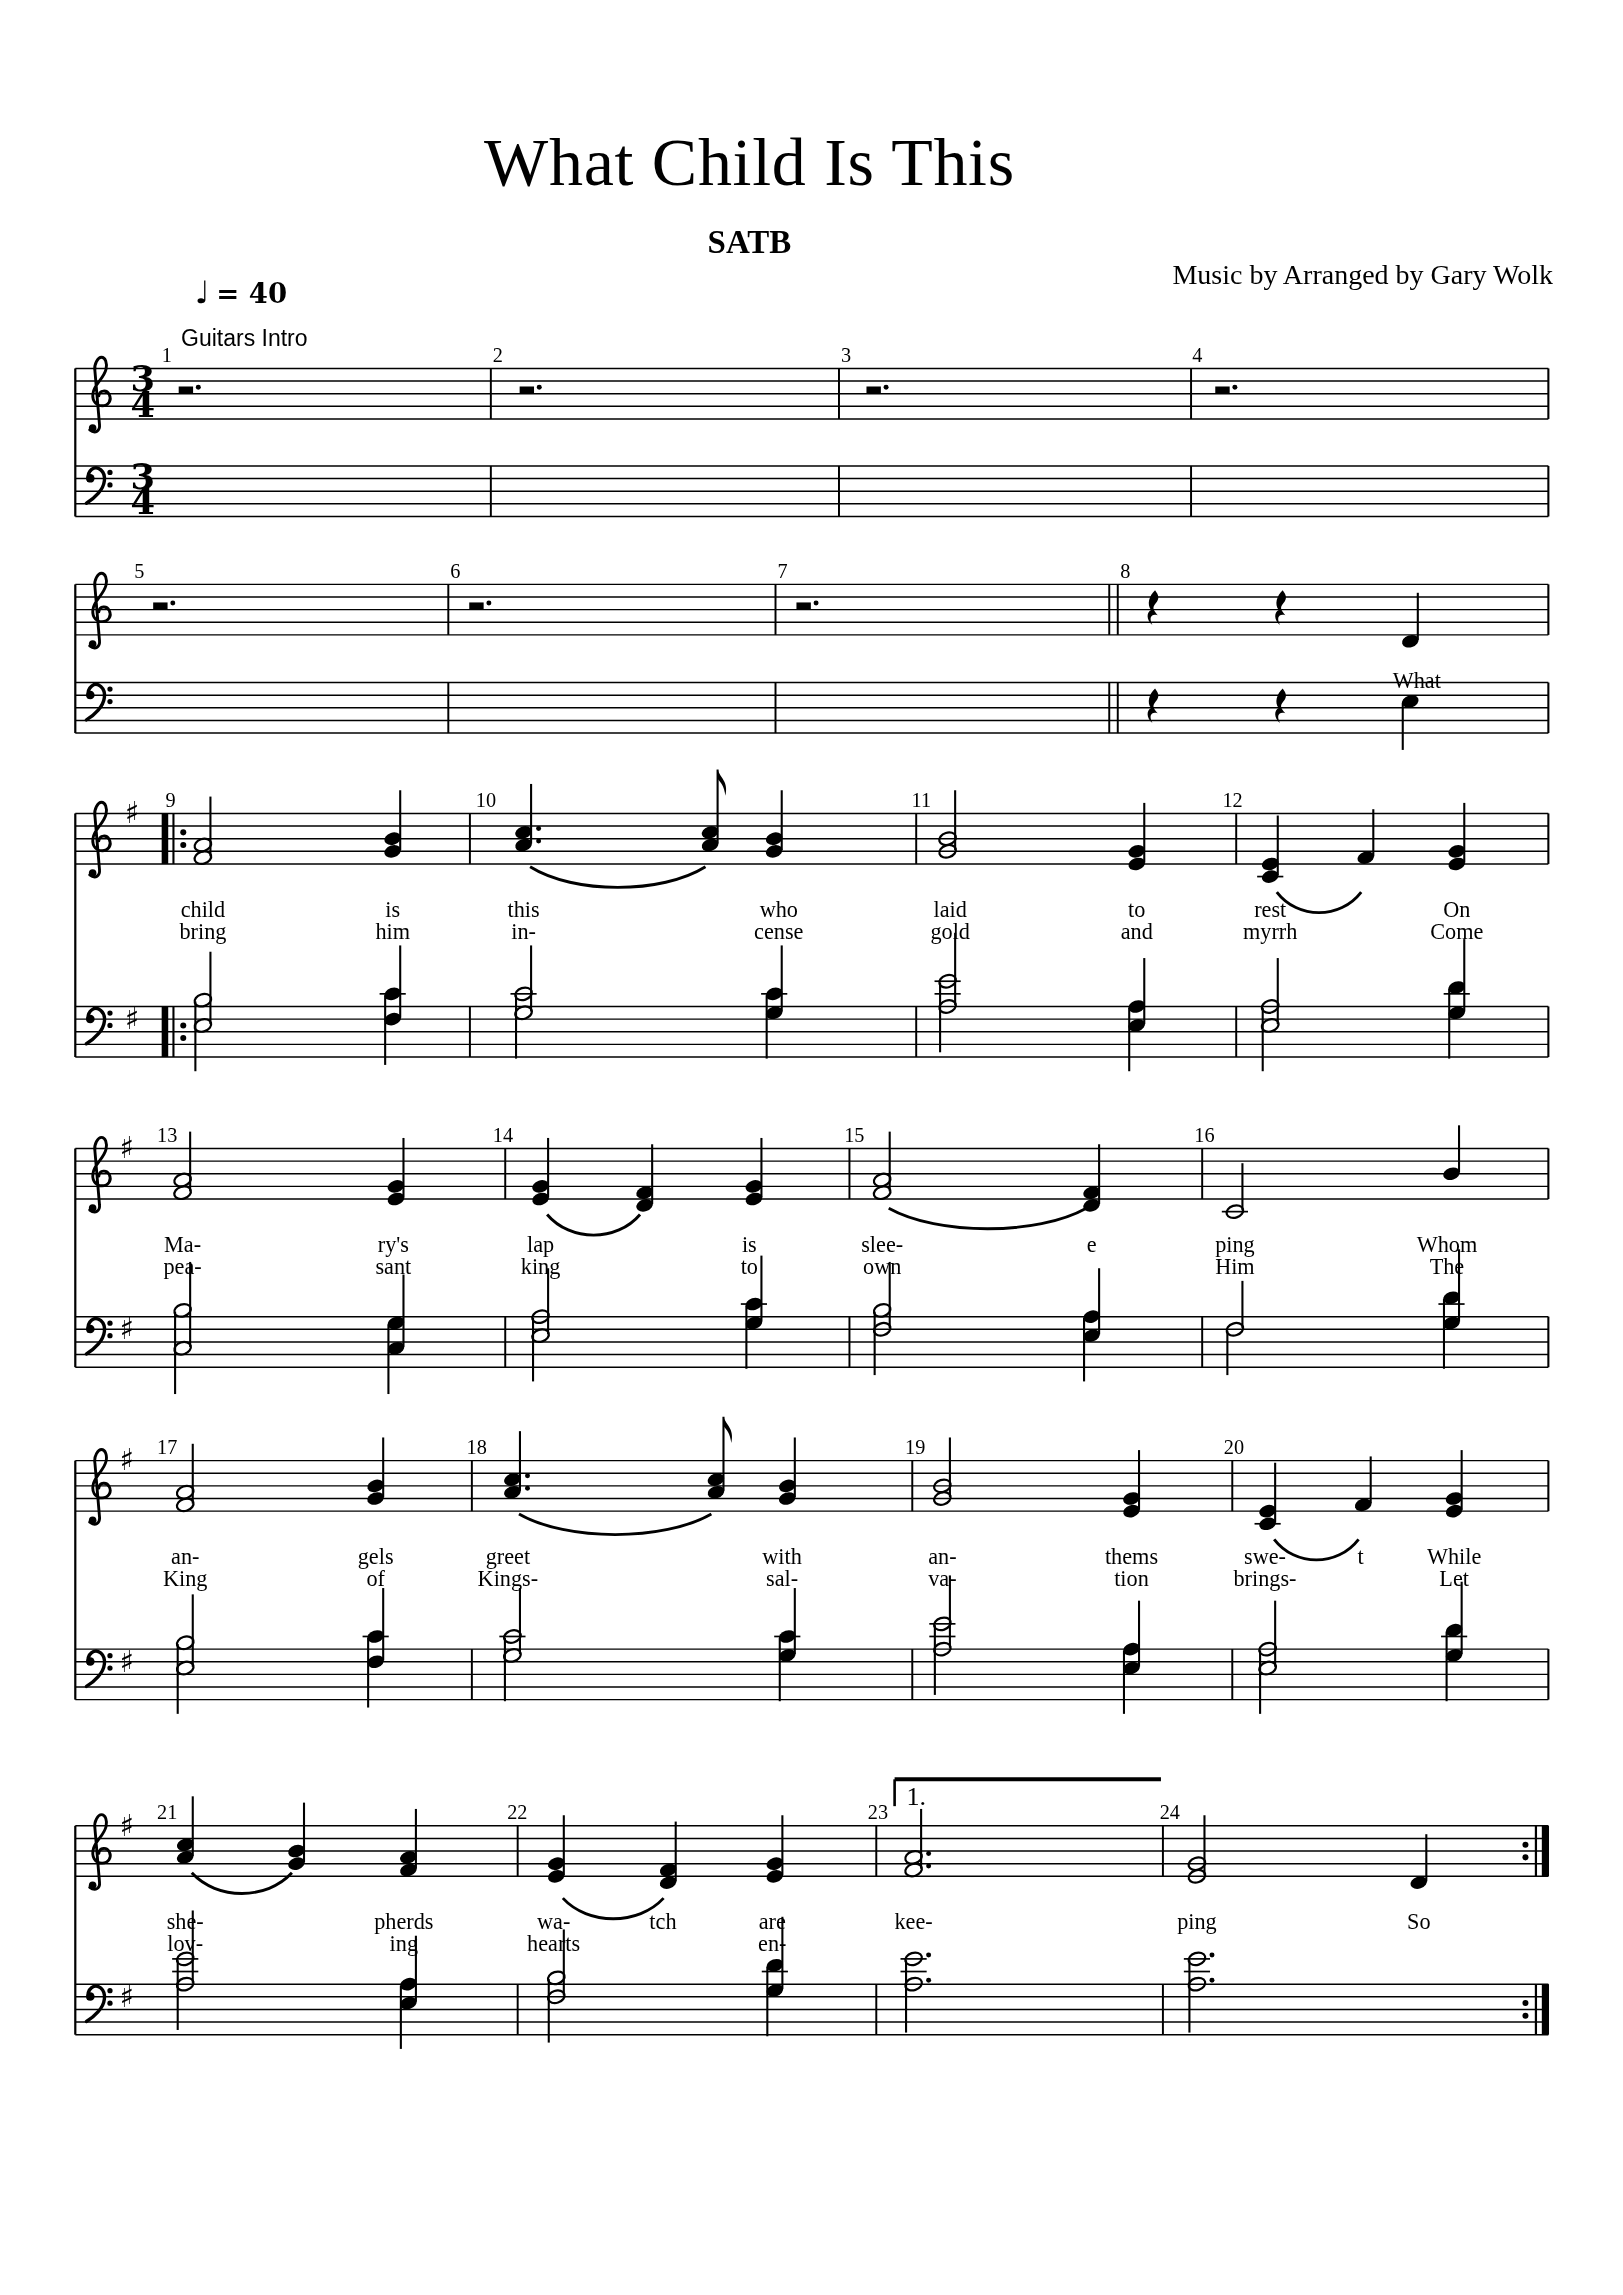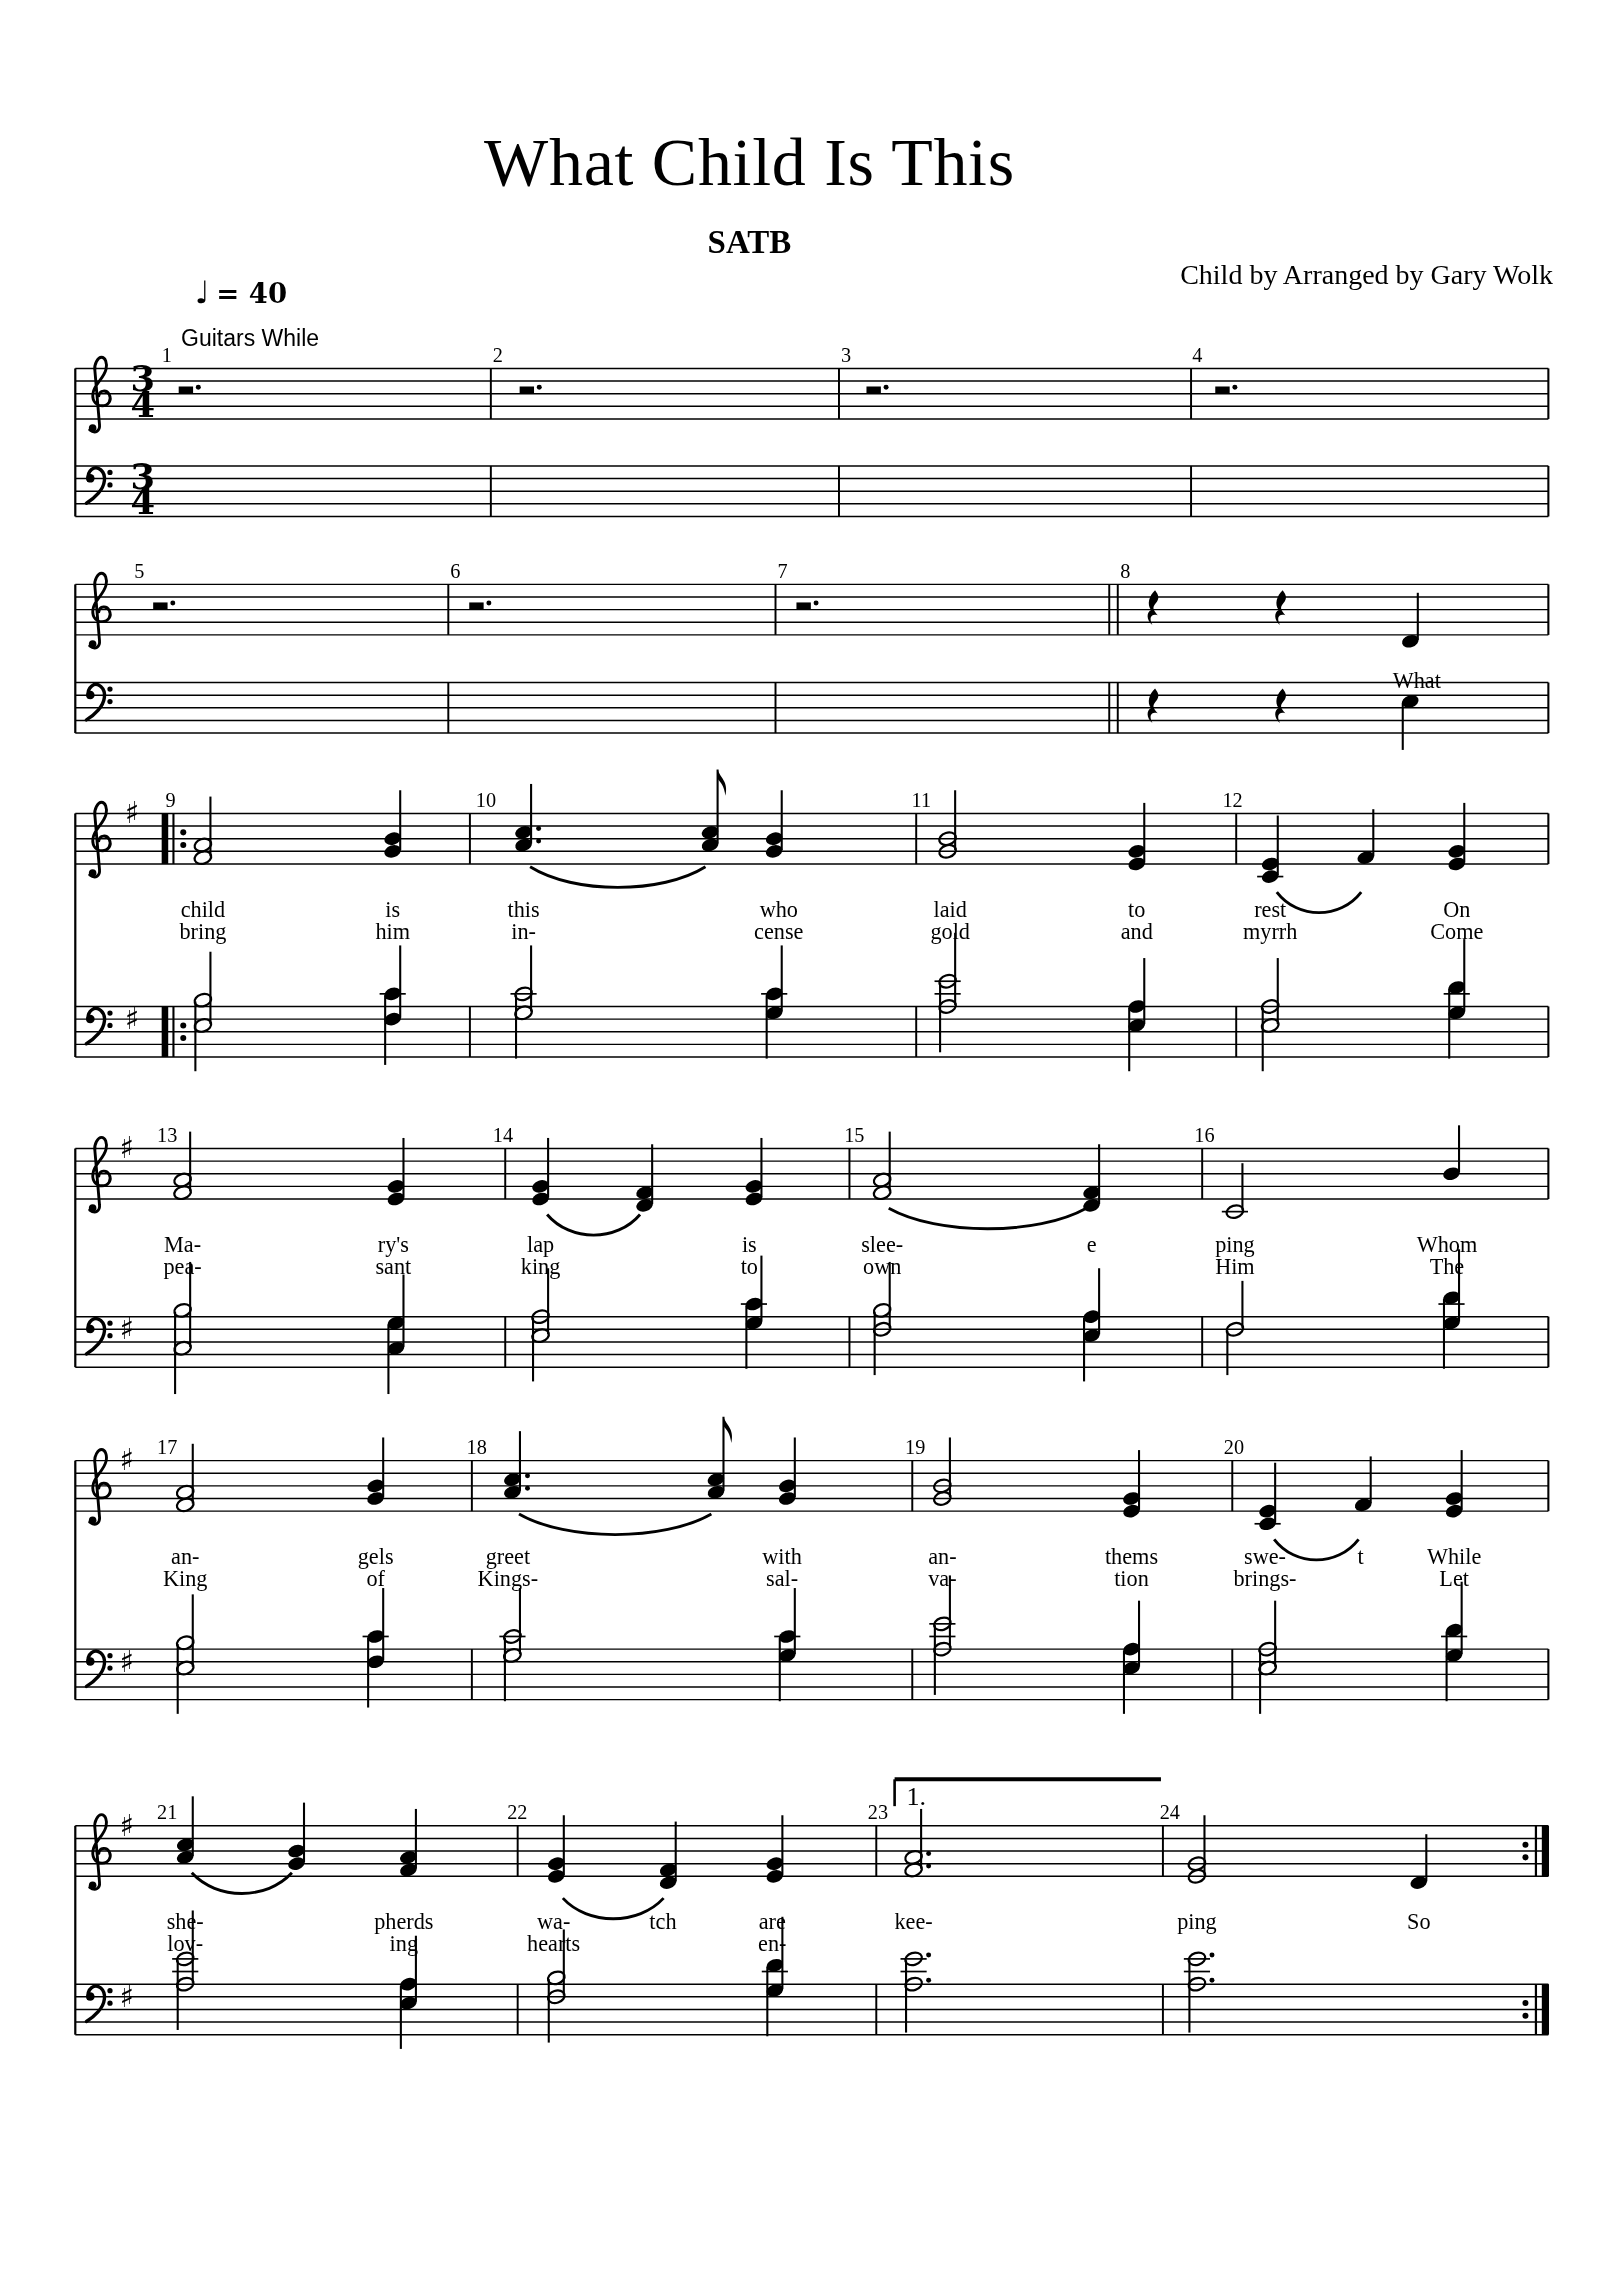--- a/index.html
+++ b/index.html
@@ -13,23 +13,23 @@
   .tempo .glyph{font-family:"DejaVu Sans",sans-serif;font-size:31px;font-weight:400;margin-right:6.5px}
   .section-label{left:181px;top:325px;font-size:23px;font-family:"Liberation Sans",sans-serif}
   svg{position:absolute;left:0;top:0}
 </style>
 </head>
 <body>
 
 <div class="page">
   <div class="abs subtitle">SATB</div>
   <div class="abs title">What Child Is This</div>
-  <div class="abs credit">Child by Arranged by Gary Wolk</div>
+  <div class="abs credit">Music by Arranged by Gary Wolk</div>
   <div class="abs tempo"><span class="glyph">♩</span><span>= 40</span></div>
-  <div class="abs section-label">Guitars While</div>
+  <div class="abs section-label">Guitars Intro</div>
   <svg id="score" width="1623" height="2295" viewBox="0 0 2480 3507">
       <line x1="115" y1="563" x2="2366" y2="563" stroke="#000" stroke-width="2.2"></line>
       <line x1="115" y1="582.3" x2="2366" y2="582.3" stroke="#000" stroke-width="2.2"></line>
       <line x1="115" y1="601.6" x2="2366" y2="601.6" stroke="#000" stroke-width="2.2"></line>
       <line x1="115" y1="620.9" x2="2366" y2="620.9" stroke="#000" stroke-width="2.2"></line>
       <line x1="115" y1="640.2" x2="2366" y2="640.2" stroke="#000" stroke-width="2.2"></line>
       <line x1="115" y1="712" x2="2366" y2="712" stroke="#000" stroke-width="2.2"></line>
       <line x1="115" y1="731.3" x2="2366" y2="731.3" stroke="#000" stroke-width="2.2"></line>
       <line x1="115" y1="750.6" x2="2366" y2="750.6" stroke="#000" stroke-width="2.2"></line>
       <line x1="115" y1="769.9" x2="2366" y2="769.9" stroke="#000" stroke-width="2.2"></line>

